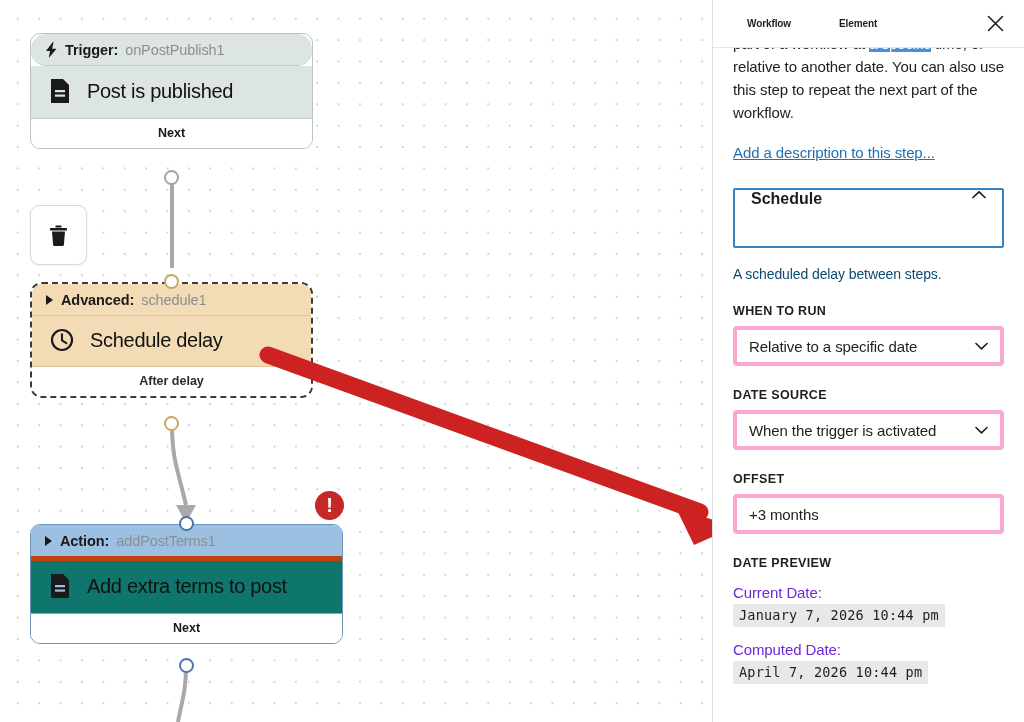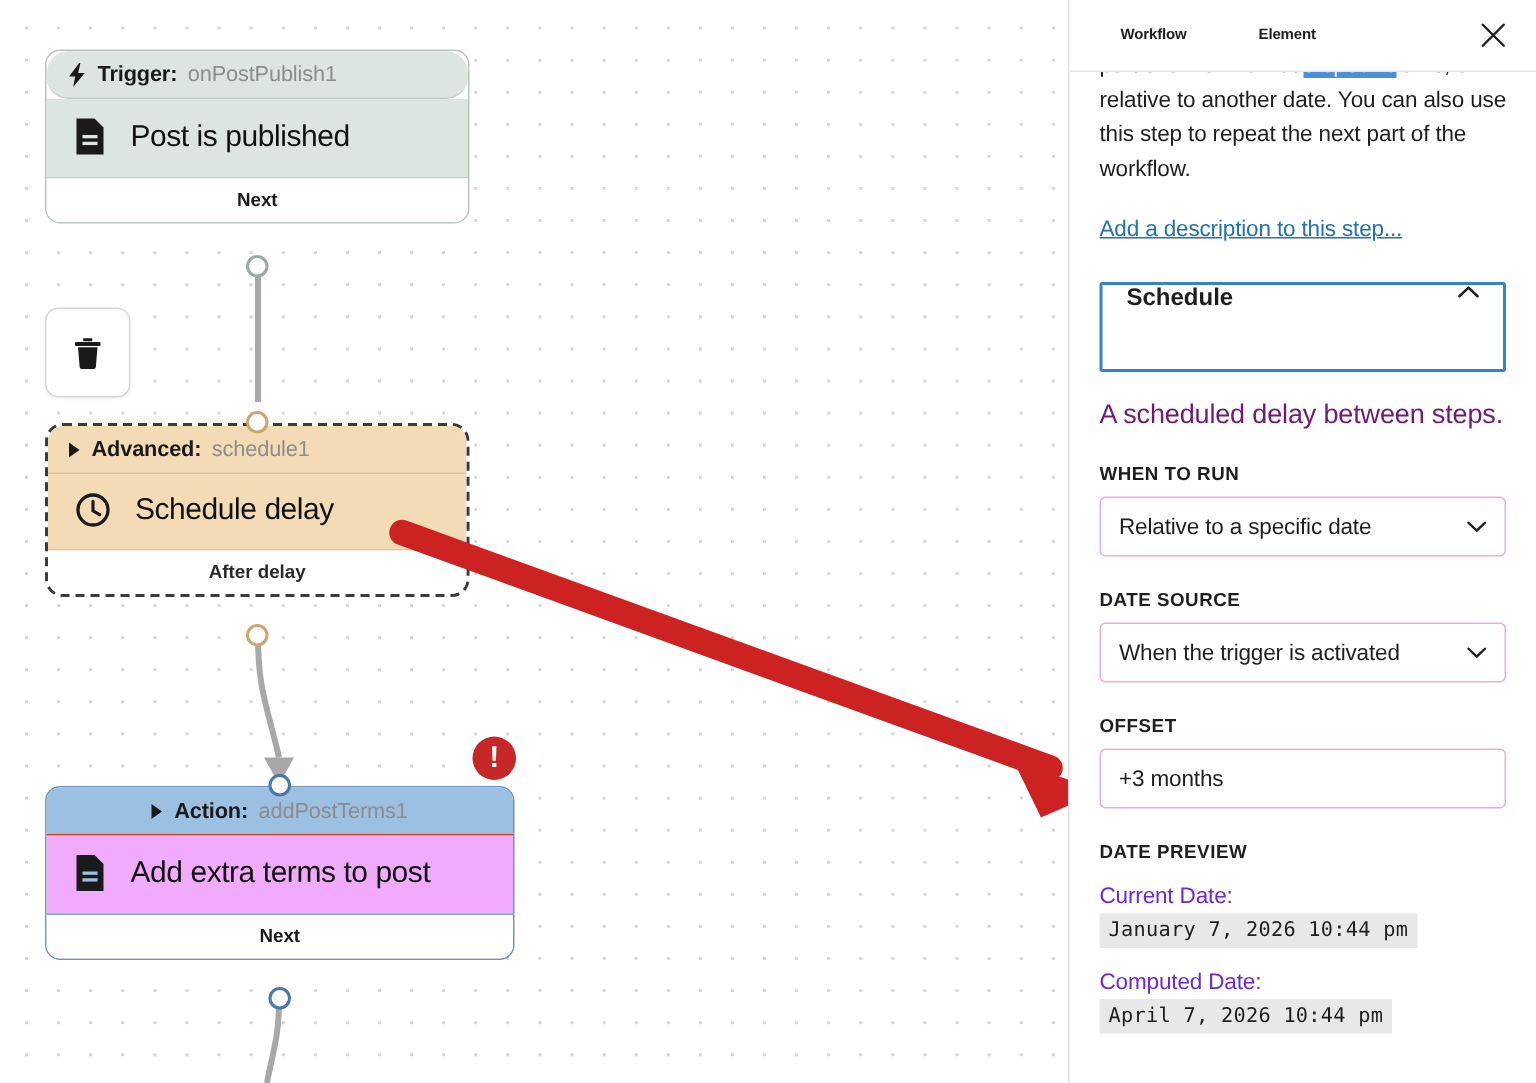--- a/index.html
+++ b/index.html
@@ -98,22 +98,22 @@
   }
   #node-schedule .node-head { background: #f3dcb5; border-bottom: 1px solid #ddc59b; }
   #node-schedule .node-body { background: #f3dcb5; border-bottom: 1px solid #ddc59b; }
   #node-schedule .node-foot { color: #2b2b2b; }
 
   
   #node-action {
     left: 30px; top: 524px; width: 313px;
     border: 1px solid #6e93bd;
   }
-  #node-action .node-head { background: #9cc0e2; border-bottom: 1px solid #c2410c; justify-content: center; }
-  #node-action .node-body { background: #f0abfc; border-bottom: 1px solid #7ba6d0; }
+  #node-action .node-head { background: #9cc0e2; border-bottom: 5px solid #c2410c; }
+  #node-action .node-body { background: #0f766e; border-bottom: 1px solid #7ba6d0; }
 
   .tri {
     display: inline-block;
     width: 0; height: 0;
     border-left: 7px solid #1a1a1a;
     border-top: 5px solid transparent;
     border-bottom: 5px solid transparent;
     margin-right: 1px;
   }
 
@@ -251,37 +251,37 @@
   }
   .chevron-up {
     margin-left: auto;
     width: 14px; height: 9px;
   }
 
   .section-body { padding: 0 0 0 0; }
 
   .hint {
     margin-top: 18px;
-    font-size: 18px;
-    color: #701a75;
+    font-size: 14px;
+    color: #0c4a6e;
     letter-spacing: -0.1px;
   }
 
   .field-label {
     margin-top: 22px;
     font-size: 12.5px;
     font-weight: 700;
     color: #1e1e1e;
     letter-spacing: 0.35px;
   }
 
   .select-box, .text-box {
     margin-top: 8px;
     height: 40px;
-    border: 1px solid #f9a8d4;
+    border: 4px solid #f9a8d4;
     border-radius: 4px;
     background: #fff;
     display: flex;
     align-items: center;
     padding: 0 12px;
     font-size: 15px;
     color: #1e1e1e;
     cursor: pointer;
     letter-spacing: -0.1px;
   }

